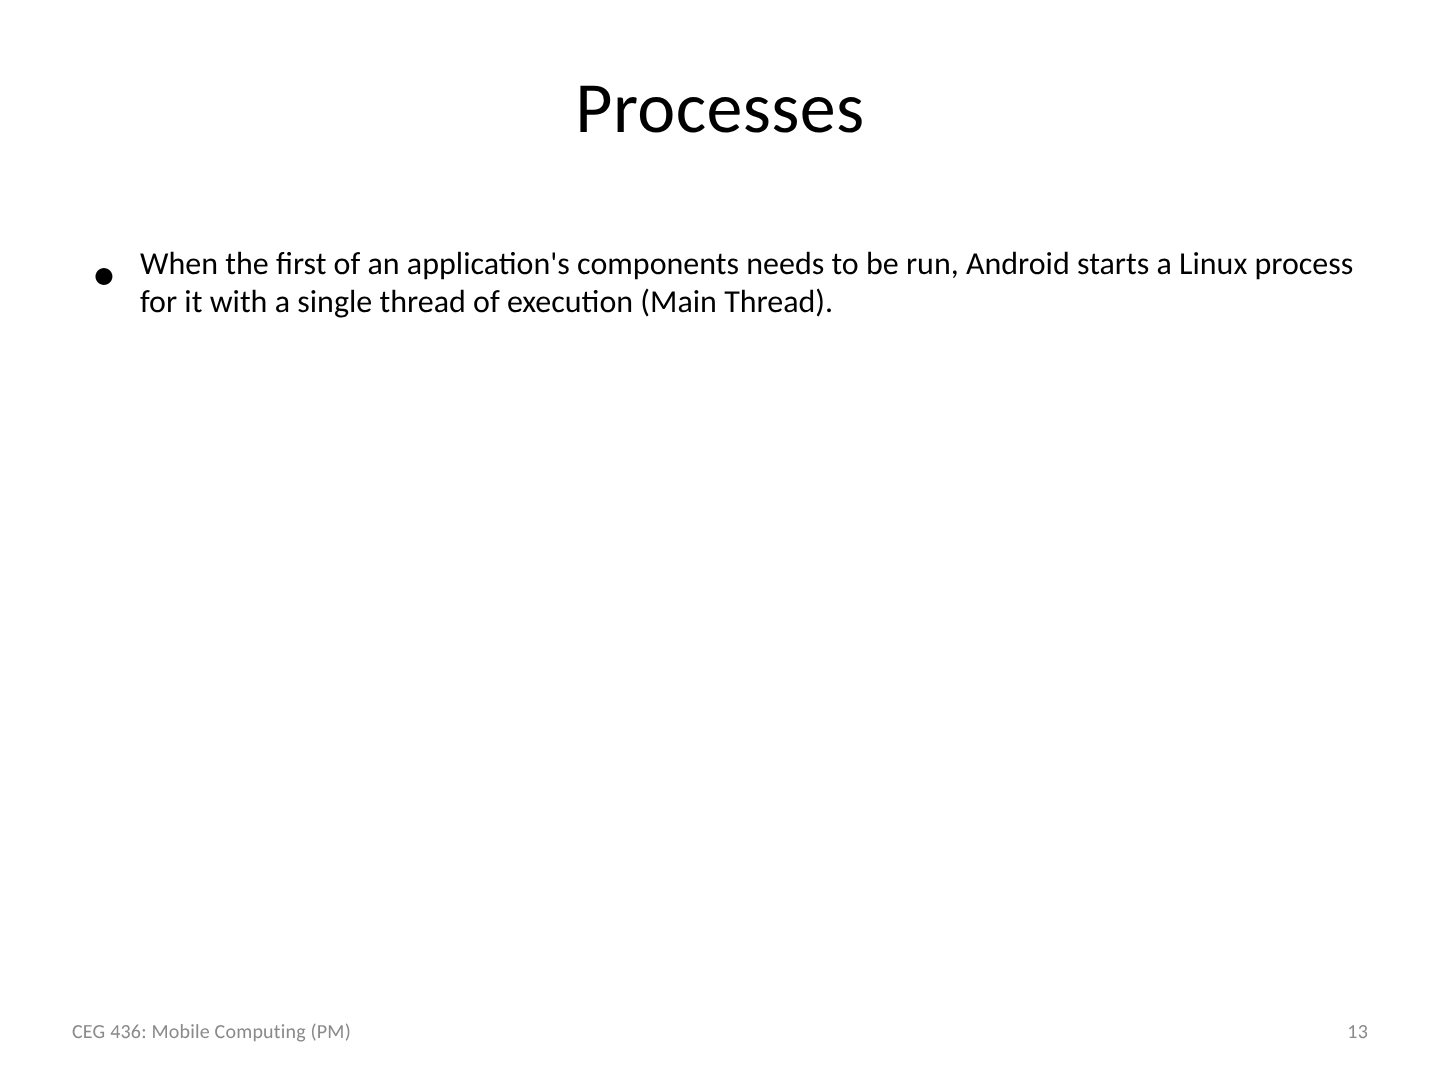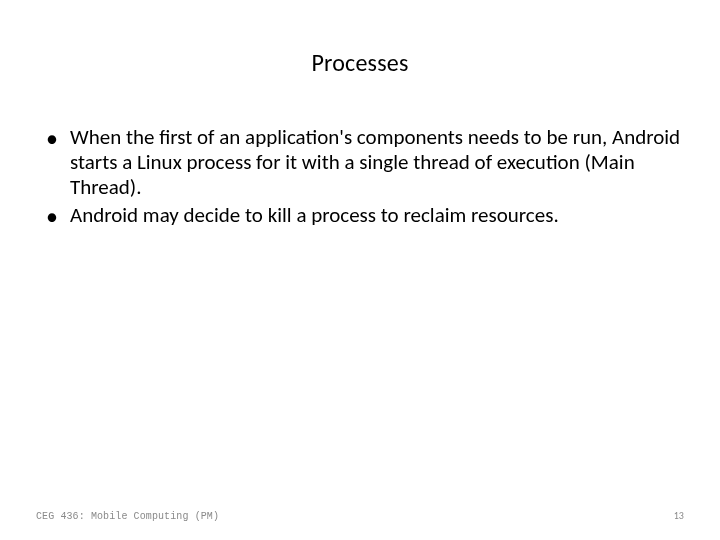--- a/index.html
+++ b/index.html
@@ -16,33 +16,33 @@
       position: relative;
       overflow: hidden;
     }
     .slide {
       width: 100%;
       height: 100%;
       padding: 28px 36px 0 36px;
       position: relative;
     }
     .title {
-      font-size: 24px;
+      font-size: 36px;
       font-weight: 400;
       text-align: center;
       margin-bottom: 48px;
-      margin-top: 20px;
+      margin-top: 4px;
       letter-spacing: 0.2px;
     }
     .bullets {
       list-style: none;
       padding-left: 6px;
     }
     .bullets li {
-      font-size: 21px;
+      font-size: 16px;
       line-height: 1.18;
       margin-bottom: 4px;
       position: relative;
       padding-left: 28px;
     }
     .bullets li::before {
       content: "•";
       position: absolute;
       left: 4px;
       top: 0;
@@ -54,32 +54,30 @@
       left: 36px;
       right: 36px;
       display: flex;
       justify-content: space-between;
       align-items: baseline;
       font-size: 10px;
       color: #8a8a8a;
     }
     .footer-left {
       letter-spacing: 0.1px;
-      font-family: Liberation Mono, monospace;
     }
     .footer-right {
       letter-spacing: 0.1px;
     }
   </style>
 </head>
 <body>
 
 <div class="slide">
   <h1 class="title">Processes</h1>
   <ul class="bullets">
     <li>When the first of an application's components needs to be run, Android starts a Linux process for it with a single thread of execution (Main Thread).</li>
-    <li>Android may decide to kill a process to reclaim resources.</li>
   </ul>
   <div class="footer">
     <span class="footer-left">CEG 436: Mobile Computing (PM)</span>
     <span class="footer-right">13</span>
   </div>
 </div>
 
 </body></html>

